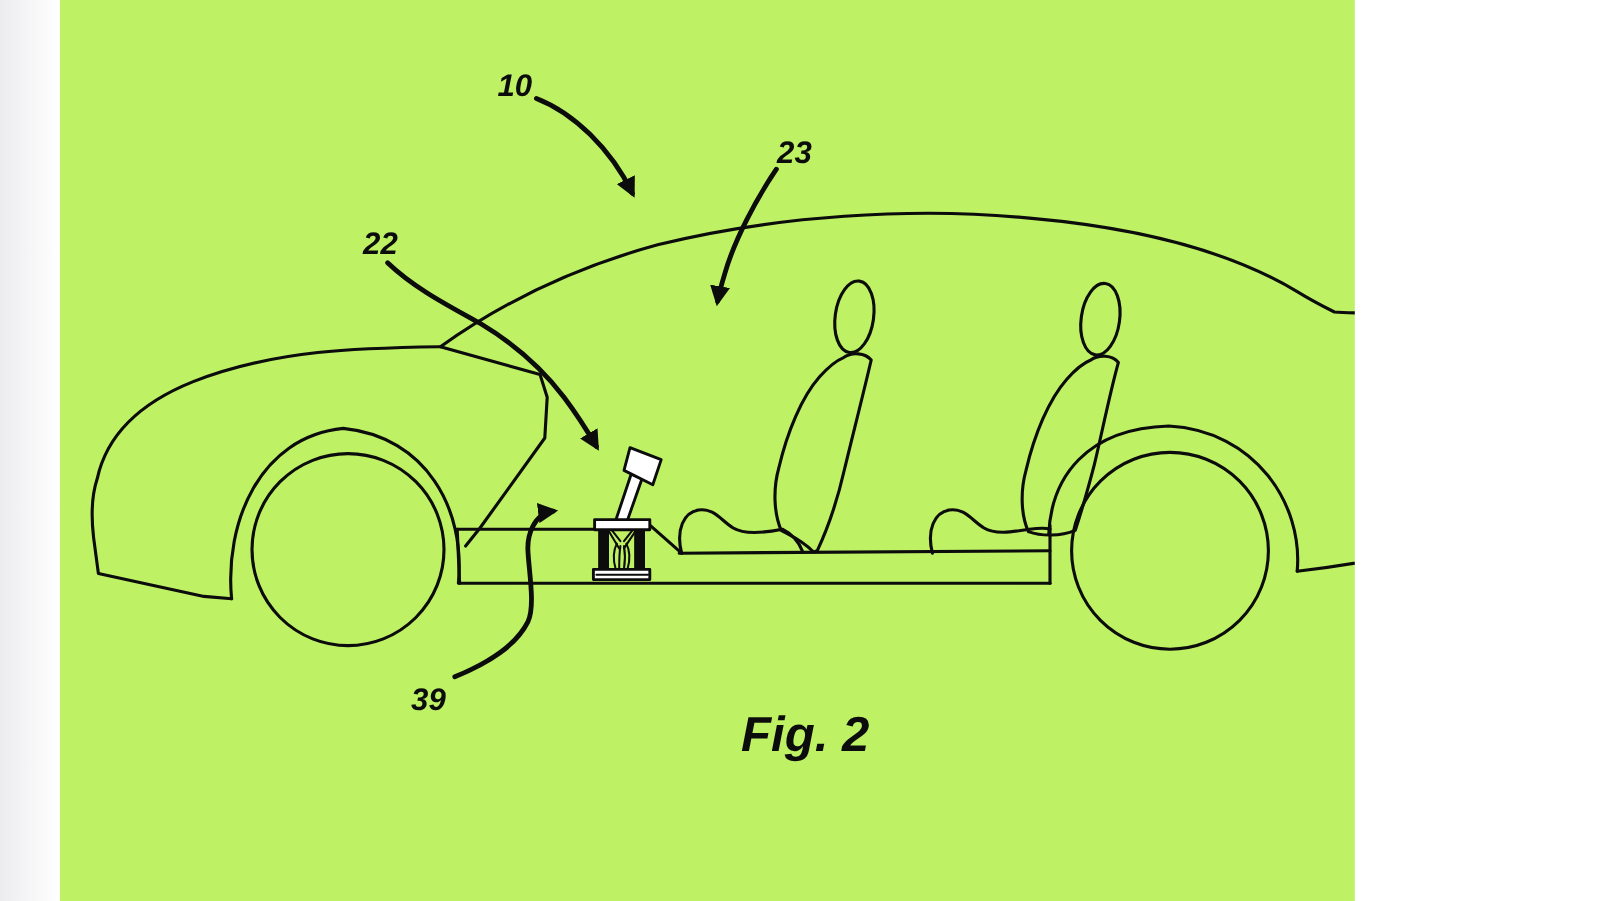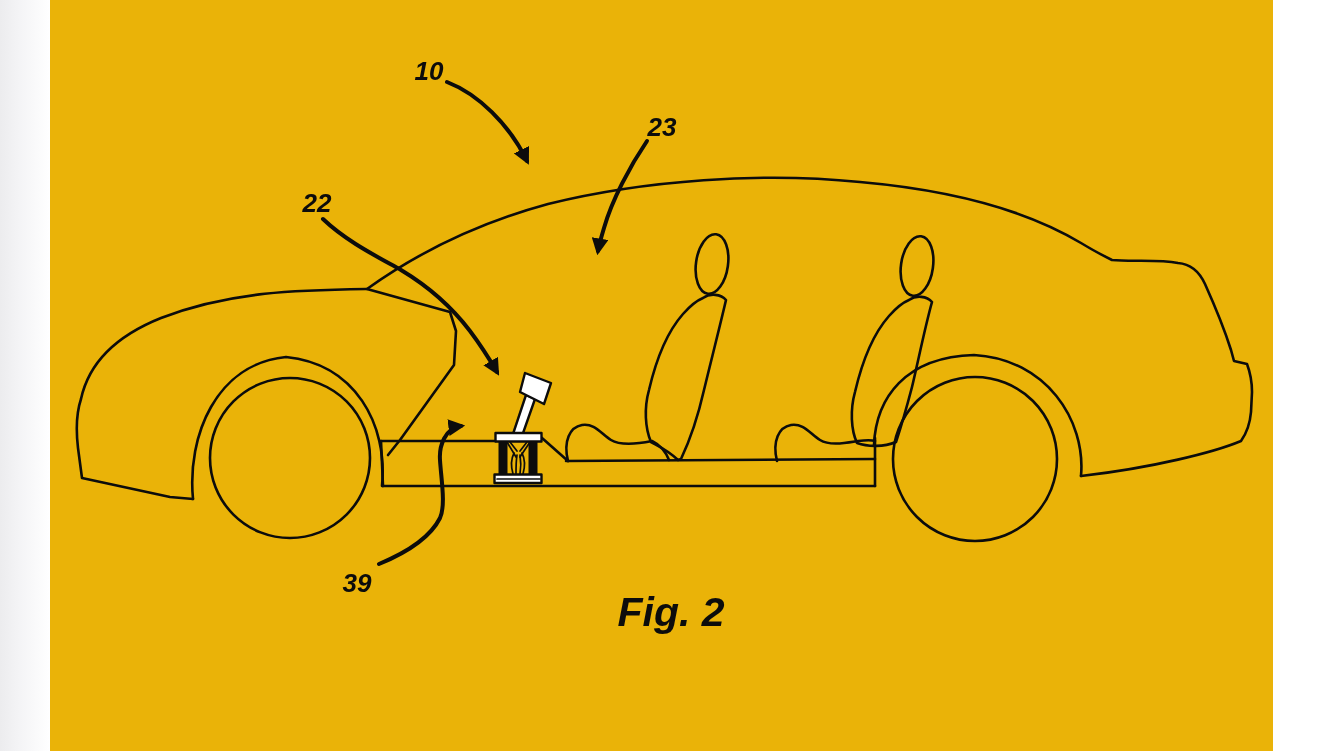--- a/index.html
+++ b/index.html
@@ -1,19 +1,19 @@
 <!DOCTYPE html>
 <html><head>
 <meta charset="utf-8">
 <style>
   html,body{margin:0;padding:0;background:#ffffff;}
   #stage{
     position:relative;
-    width:1273px;height:751px;
-    background:#eab308;
+    width:1129px;height:751px;
+    background:#bef264;
     overflow:hidden;
     font-family:"Liberation Sans", sans-serif;
   }
   #page-edge-shadow{
     position:absolute;left:0;top:0;width:50px;height:751px;
     background:linear-gradient(to right,#ececee 0%,#f4f4f6 40%,#ffffff 100%);
     pointer-events:none;
   }
   svg{position:absolute;left:0;top:0;}
   .outline{fill:none;stroke:#0c0c0c;stroke-width:2.6;stroke-linecap:round;stroke-linejoin:round;}

